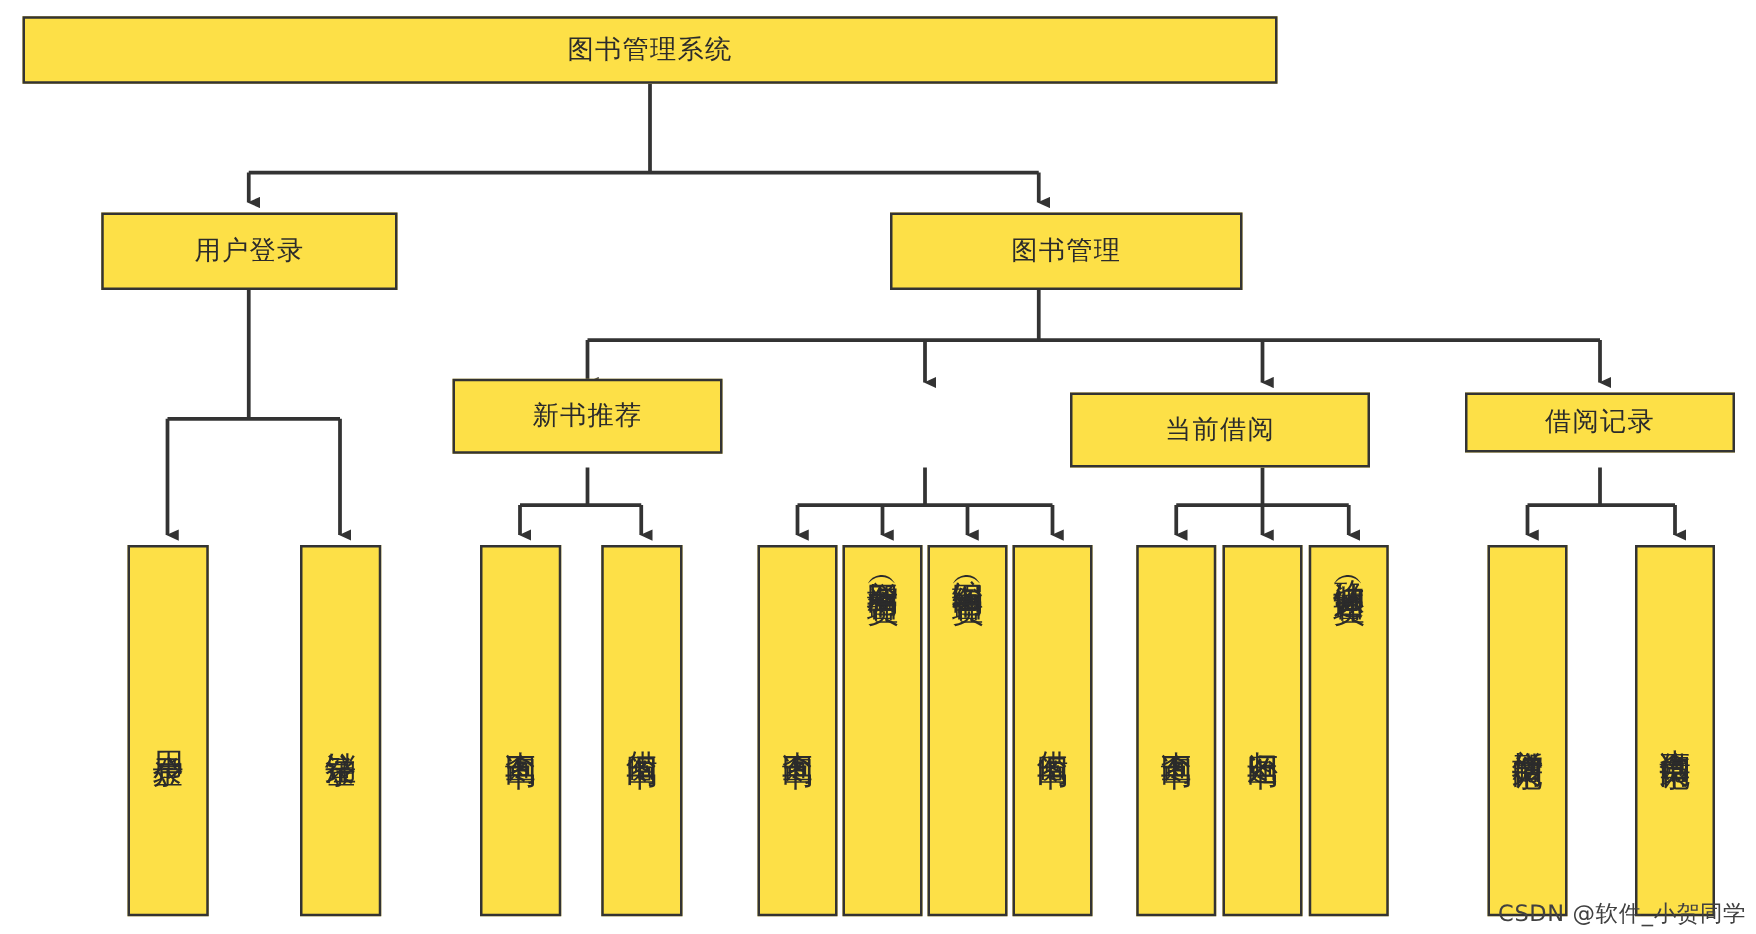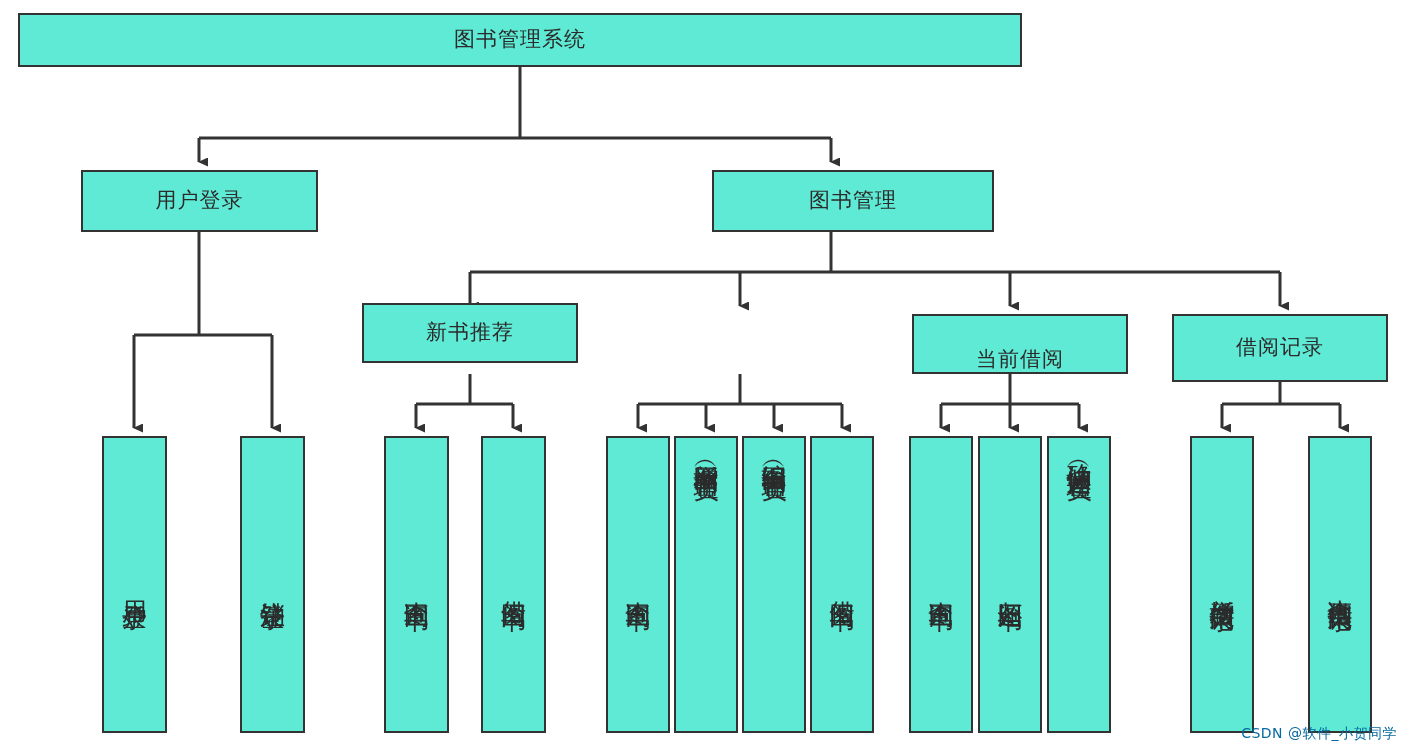--- a/index.html
+++ b/index.html
@@ -23,21 +23,21 @@
     position: absolute;
     left: 0;
     top: 0;
     width: 1405px;
     height: 747px;
   }
   .node-box {
     position: absolute;
     box-sizing: border-box;
     border: 2px solid #333333;
-    background: #5eead4;
+    background: #fde047;
     display: flex;
     align-items: center;
     justify-content: center;
     color: #2b2b2b;
   }
   .node-horizontal .node-label {
     font-size: 21px;
     line-height: 1.2;
     letter-spacing: 1px;
     white-space: nowrap;
@@ -56,22 +56,22 @@
     padding-top: 6px;
   }
   .node-vertical.pad-mid {
     align-items: center;
     padding-top: 0;
   }
   #watermark {
     position: absolute;
     right: 8px;
     bottom: 4px;
-    font-size: 14px;
-    color: #0369a1;
+    font-size: 18px;
+    color: #404040;
     letter-spacing: 0.5px;
     white-space: nowrap;
     user-select: none;
   }
 </style>
 </head>
 <body>
 
 <div id="diagram-root">
 
@@ -135,24 +135,24 @@
   <div class="node-box node-horizontal" style="left:81px; top:170px; width:237px; height:62px;">
     <span class="node-label">用户登录</span>
   </div>
   <div class="node-box node-horizontal" style="left:712px; top:170px; width:282px; height:62px;">
     <span class="node-label">图书管理</span>
   </div>
 
   <div class="node-box node-horizontal" style="left:362px; top:303px; width:216px; height:60px;">
     <span class="node-label">新书推荐</span>
   </div>
-  <div class="node-box node-horizontal" style="left:912px; top:314px; width:216px; height:60px;align-items:flex-end;">
+  <div class="node-box node-horizontal" style="left:856px; top:314px; width:240px; height:60px;">
     <span class="node-label">当前借阅</span>
   </div>
-  <div class="node-box node-horizontal" style="left:1172px; top:314px; width:216px; height:68px;">
+  <div class="node-box node-horizontal" style="left:1172px; top:314px; width:216px; height:48px;">
     <span class="node-label">借阅记录</span>
   </div>
 
   <div class="node-box node-vertical pad-mid" style="left:102px; top:436px; width:65px; height:297px;">
     <span class="node-label">用户登录</span>
   </div>
   <div class="node-box node-vertical pad-mid" style="left:240px; top:436px; width:65px; height:297px;">
     <span class="node-label">注销登录</span>
   </div>
 

